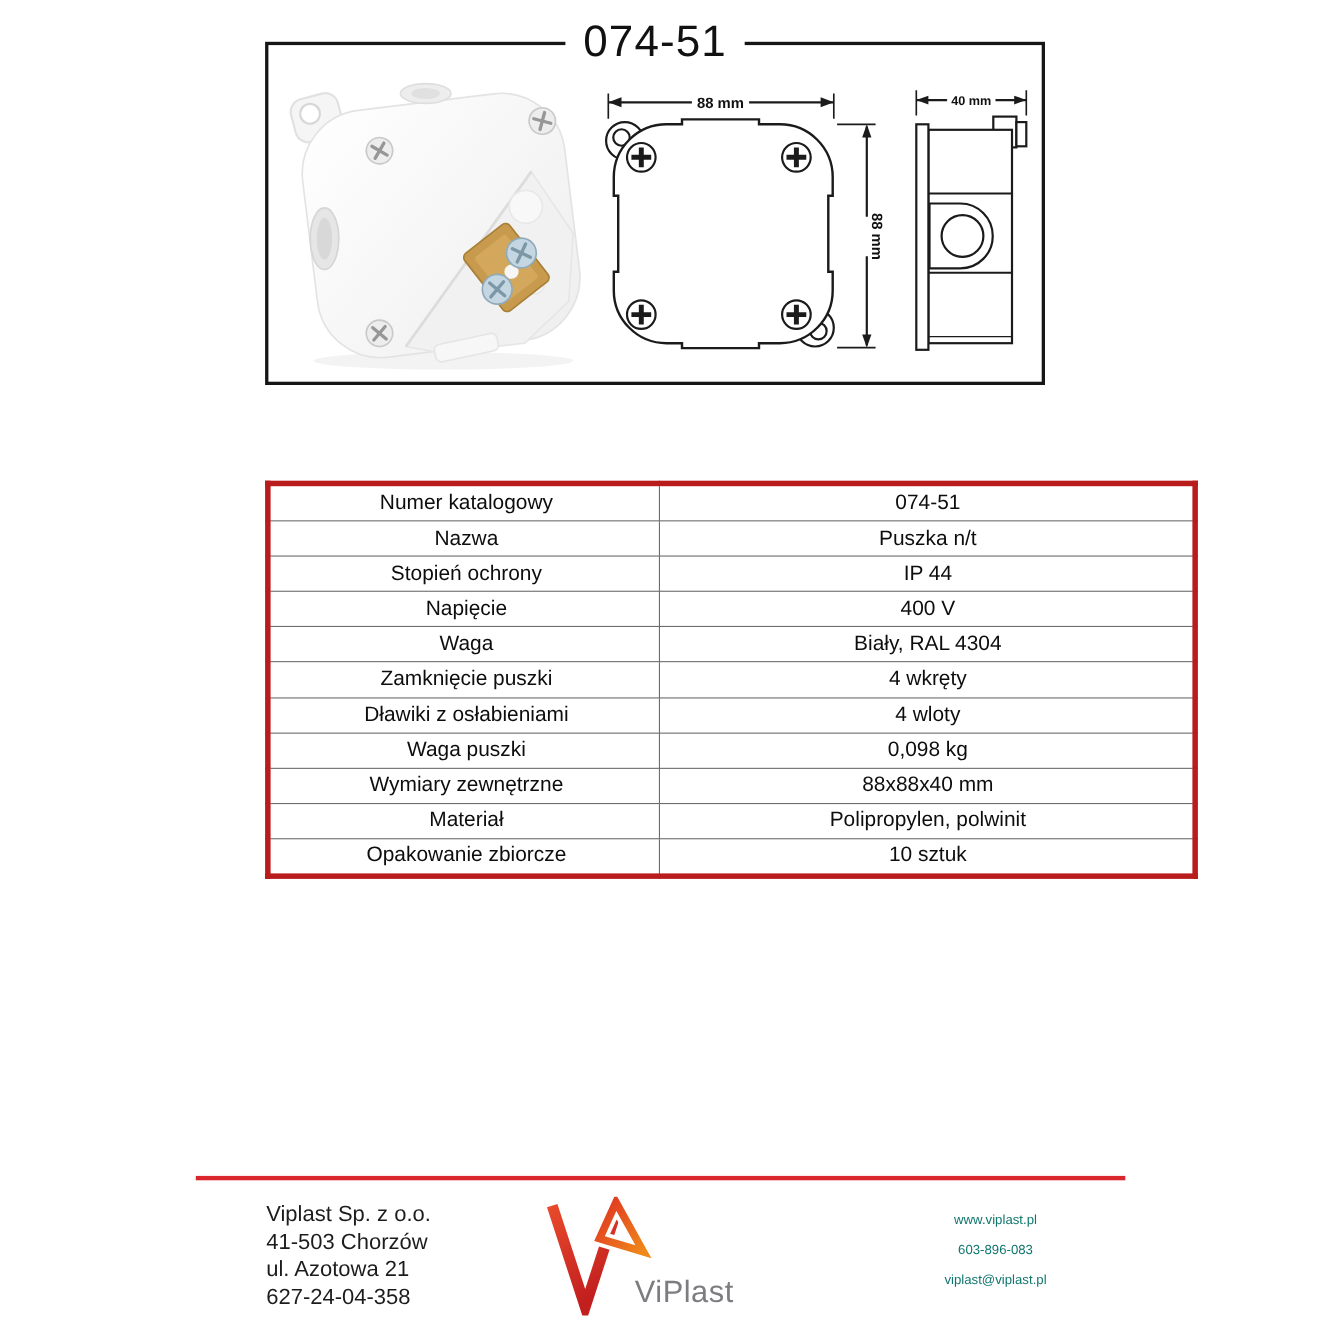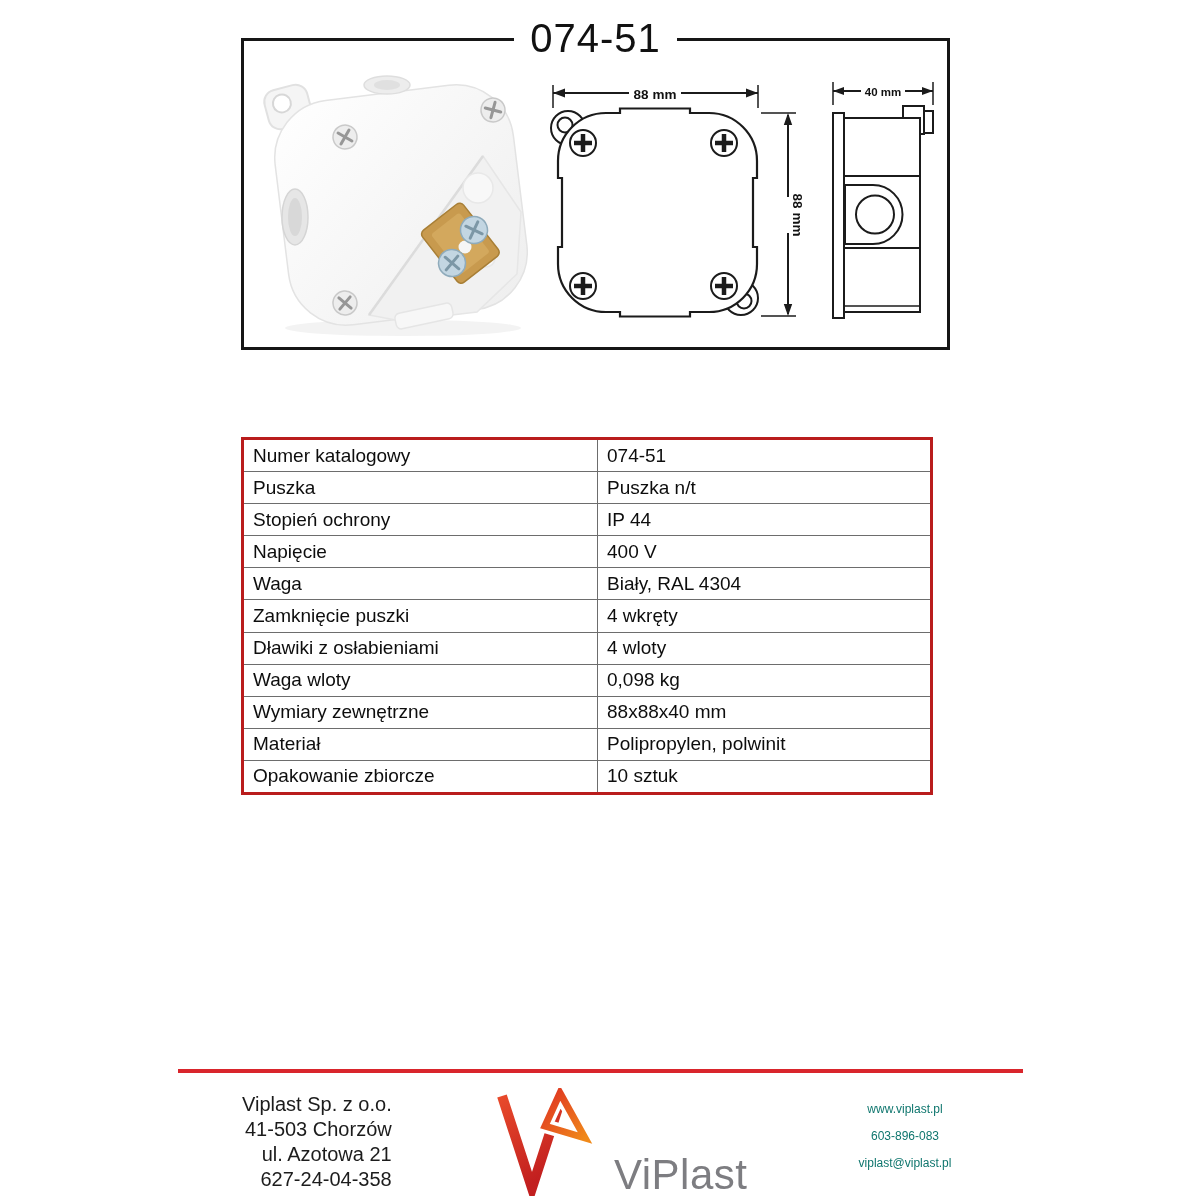--- a/index.html
+++ b/index.html
@@ -21,44 +21,45 @@
     font-size:40px; line-height:52px; color:#111; letter-spacing:1px;
   }
 
   svg { font-family:"Liberation Sans", sans-serif; }
   .fig-photo  { left:253px; top:60px; }
   .fig-front  { left:545px; top:75px; }
   .fig-side   { left:823px; top:75px; }
 
   
   .spec-table {
-    left:241px; top:437px; width:692px;
+    left:241px; top:437px; width:848px;
     border-collapse:collapse; table-layout:fixed;
-    border:3px solid #b91c1c;
+    border:5px solid #b91c1c;
+    text-align:center;
   }
   .spec-table td {
     border:1px solid #6d6d6d; height:31.1px;
     font-size:19px; color:#0d0d0d; padding:0 6px 0 9px;
     white-space:nowrap; overflow:hidden;
   }
   .spec-table td.lbl { width:338px; }
 
   
   .rule { left:178px; top:1069px; width:845px; height:4px; }
   .addr {
-    left:242px; top:1092px; font-size:20px; line-height:25px; color:#1c1c1c;text-align:right;
+    left:242px; top:1092px; font-size:20px; line-height:25px; color:#1c1c1c;
   }
   .contact {
     left:794px; top:1096px; width:222px; text-align:center;
     font-size:12px; line-height:27px; color:#0f766e;
   }
   .logo-mark { left:492px; top:1088px; }
   .logo-text {
-    left:577px; top:1153px; font-size:42px; line-height:44px;
-    color:#7d7d81; letter-spacing:0.5px;margin-left:37px;
+    left:577px; top:1153px; font-size:28px; line-height:44px;
+    color:#7d7d81; letter-spacing:0.5px;
   }
 </style>
 </head>
 <body>
 
 <div class="abs frame">
   <div class="frame-title-wrap">
     <span class="frame-title">074-51</span>
   </div>
 </div>
@@ -221,21 +222,21 @@
   <circle cx="52" cy="139.5" r="19" fill="#ffffff" stroke="#1b1b1b" stroke-width="2"></circle>
 </svg>
 
 <table class="abs spec-table">
   <tbody>
     <tr>
         <td class="lbl">Numer katalogowy</td>
         <td>074-51</td>
       </tr>
     <tr>
-        <td class="lbl">Puszka</td>
+        <td class="lbl">Nazwa</td>
         <td>Puszka n/t</td>
       </tr>
     <tr>
         <td class="lbl">Stopień ochrony</td>
         <td>IP 44</td>
       </tr>
     <tr>
         <td class="lbl">Napięcie</td>
         <td>400 V</td>
       </tr>
@@ -245,21 +246,21 @@
       </tr>
     <tr>
         <td class="lbl">Zamknięcie puszki</td>
         <td>4 wkręty</td>
       </tr>
     <tr>
         <td class="lbl">Dławiki z osłabieniami</td>
         <td>4 wloty</td>
       </tr>
     <tr>
-        <td class="lbl">Waga wloty</td>
+        <td class="lbl">Waga puszki</td>
         <td>0,098 kg</td>
       </tr>
     <tr>
         <td class="lbl">Wymiary zewnętrzne</td>
         <td>88x88x40 mm</td>
       </tr>
     <tr>
         <td class="lbl">Materiał</td>
         <td>Polipropylen, polwinit</td>
       </tr>

